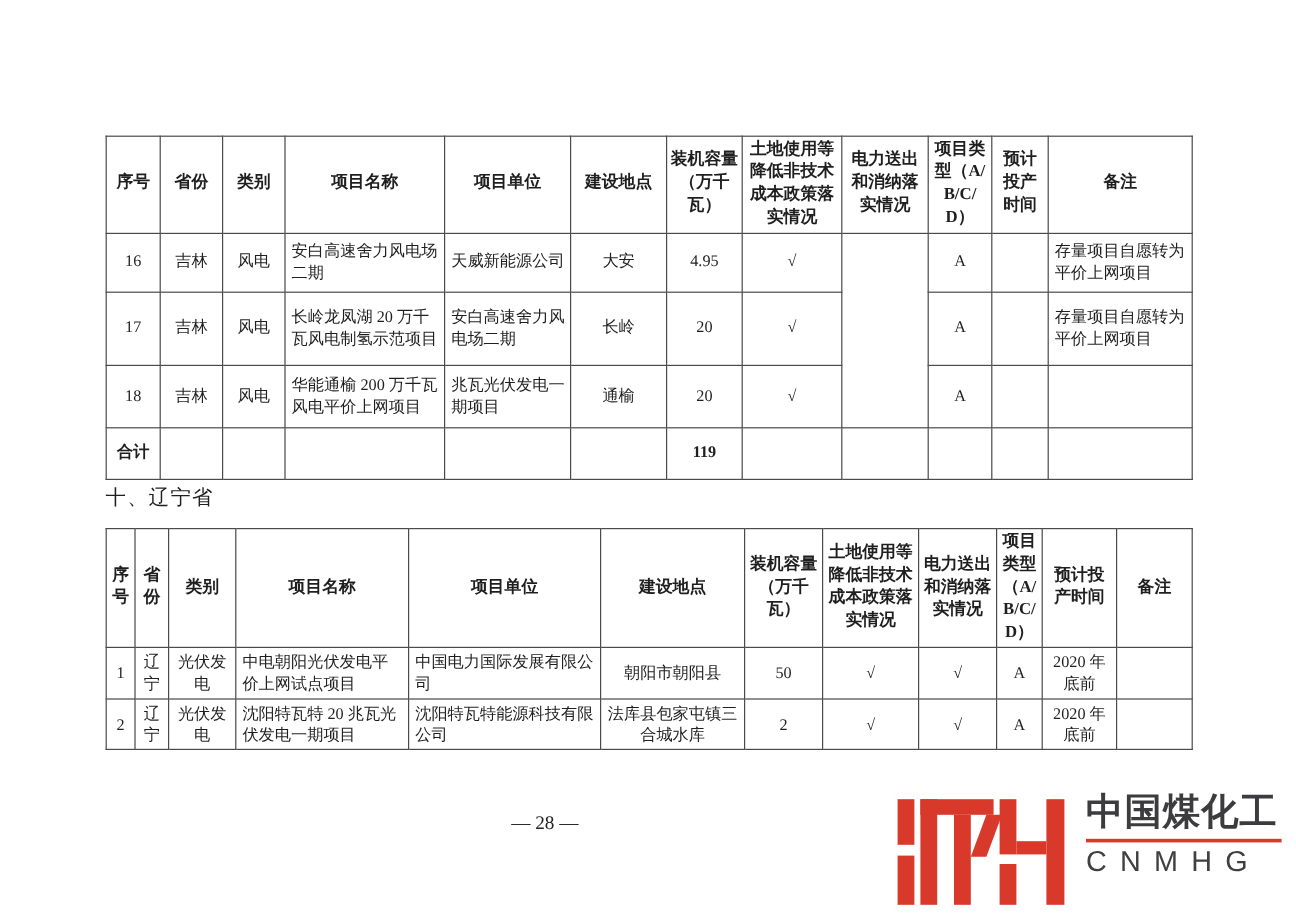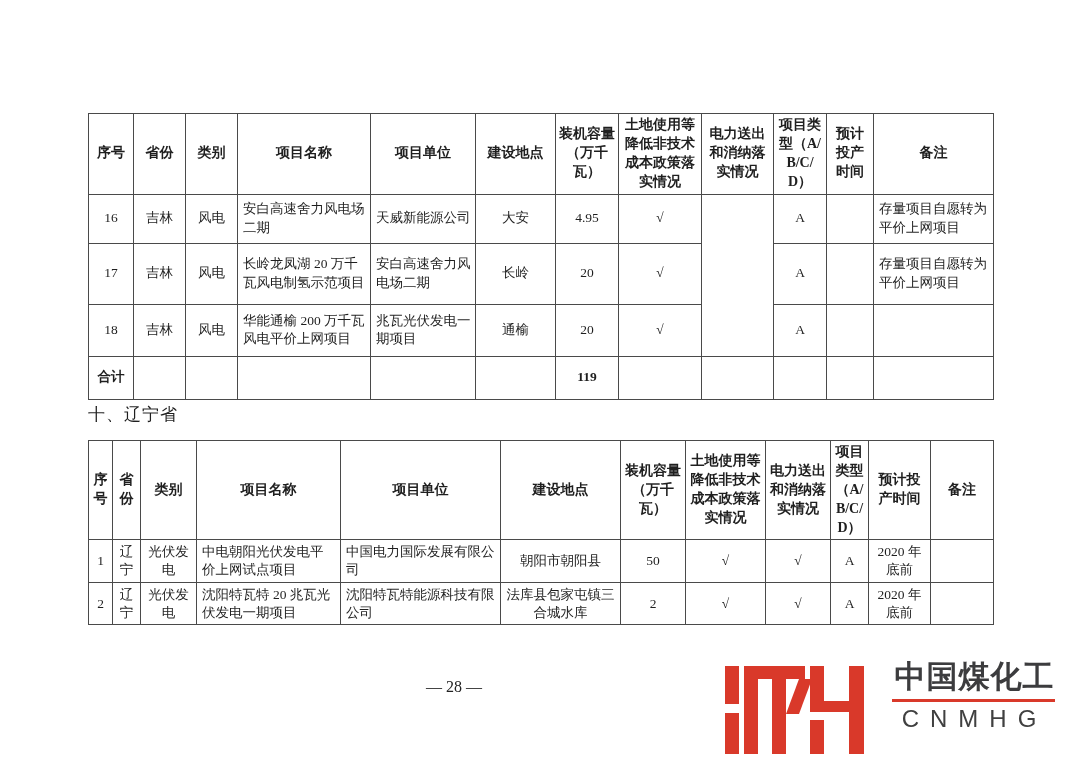--- a/index.html
+++ b/index.html
@@ -45,22 +45,22 @@
   .section-title {
     position:absolute; left:88px; top:403px;
     font-size:17px; font-weight:normal;
     letter-spacing:1px;
   }
   .pageno {
     position:absolute; top:678px; left:0; width:908px;
     text-align:center; font-size:16px; color:#222;
   }
   .logo {
-    position:absolute; left:722px; top:652px;
-    display:flex; align-items:flex-start; gap:10px;text-align:center;
+    position:absolute; left:745px; top:652px;
+    display:flex; align-items:flex-start; 
   }
   .logo-mark { display:block; }
   .logo-text { width:165px; padding-top:8px; font-family:"Liberation Sans","DejaVu Sans",sans-serif; }
   .logo-cn {
     font-size:31px; font-weight:bold; color:#3c3c3e;
     letter-spacing:1px; white-space:nowrap; line-height:1.1;
   }
   .logo-rule { height:3px; background:#d9392a; margin:5px 0 4px 0; width:163px; }
   .logo-en {
     font-size:24px; color:#404040; letter-spacing:11px;

